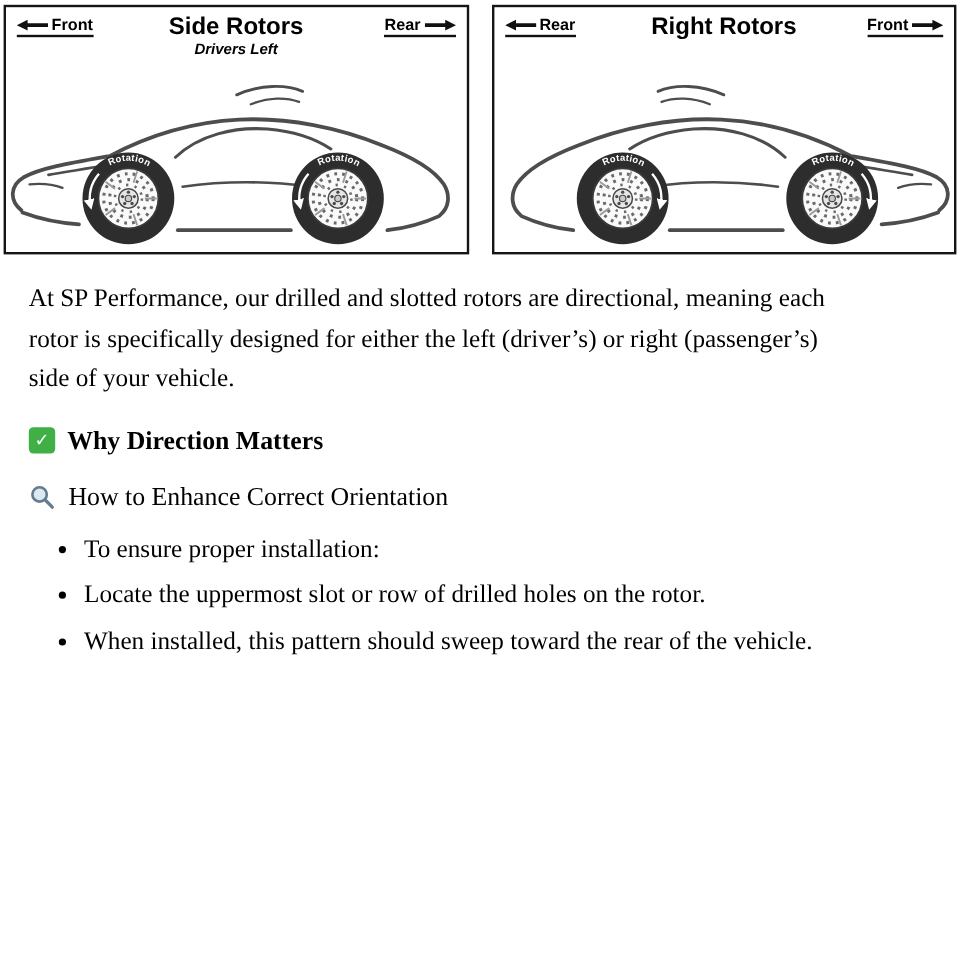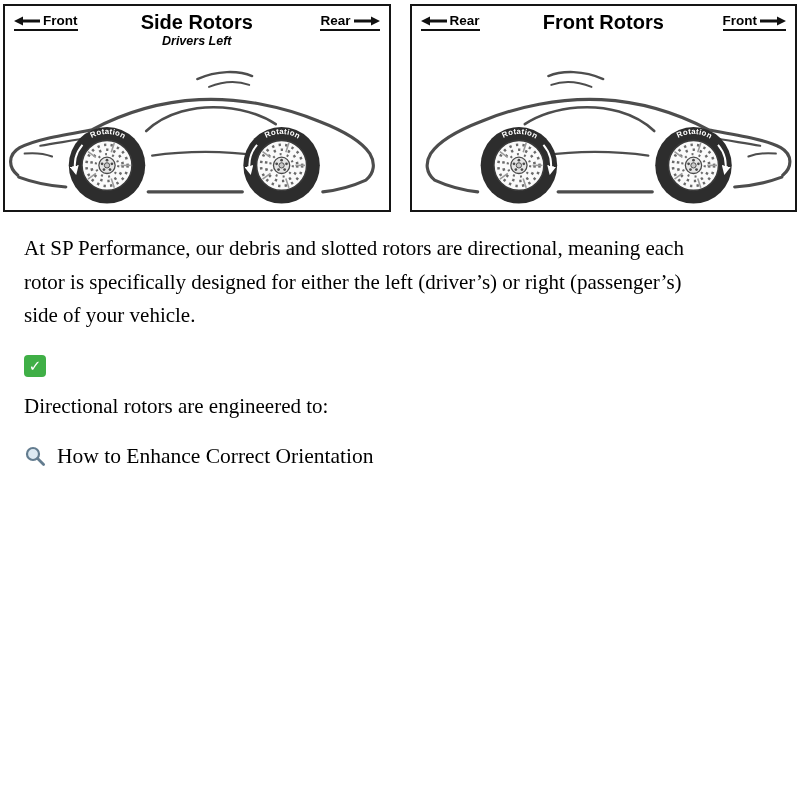--- a/index.html
+++ b/index.html
@@ -128,21 +128,21 @@
   </div>
 
   <div class="panel">
     <div class="panel-head">
       <div class="corner left">
         <svg width="26" height="10" viewBox="0 0 26 10">
             <path d="M0,5 L9,0.5 L9,3.4 L26,3.4 L26,6.6 L9,6.6 L9,9.5 Z" fill="#111"></path>
           </svg>
         <span>Rear</span>
       </div>
-      <div class="panel-title">Front Rotors</div>
+      <div class="panel-title">Right Rotors</div>
       <div class="corner right">
         <span>Front</span>
         <svg class="flip" width="26" height="10" viewBox="0 0 26 10">
             <path d="M0,5 L9,0.5 L9,3.4 L26,3.4 L26,6.6 L9,6.6 L9,9.5 Z" fill="#111"></path>
           </svg>
       </div>
     </div>
 
     <svg class="car-svg" viewBox="0 0 391 158">
       <defs>
@@ -199,31 +199,36 @@
         <use href="#wheelR"></use>
         <path d="M 25 -21 A 32.5 32.5 0 0 1 32 7" stroke="#fff" stroke-width="2" fill="none" marker-end="url(#arrR)"></path>
         <text class="rot-text"><textPath href="#arcR" startOffset="37%">Rotation</textPath></text>
       </g>
     </svg>
   </div>
 </div>
 
 <div class="content">
 
-  <p class="intro">At SP Performance, our debris and slotted rotors are directional, meaning each rotor is specifically designed for either the left (driver’s) or right (passenger’s) side of your vehicle.</p>
+  <p class="intro">At SP Performance, our drilled and slotted rotors are directional, meaning each rotor is specifically designed for either the left (driver’s) or right (passenger’s) side of your vehicle.</p>
 
   <h2 class="section-heading">
     <span class="check">✓</span>
+    <span>Why Direction Matters</span>
   </h2>
 
-  <p class="lead">Directional rotors are engineered to:</p>
 
 
   <h2 class="section-heading regular">
     <svg class="mag" width="23" height="23" viewBox="0 0 23 23">
       <circle cx="9" cy="9" r="6" fill="#dce9f2" stroke="#637c8f" stroke-width="2.2"></circle>
       <line x1="13.6" y1="13.6" x2="19.6" y2="19.6" stroke="#637c8f" stroke-width="2.8" stroke-linecap="round"></line>
     </svg>
     <span>How to Enhance Correct Orientation</span>
   </h2>
 
+  <ul>
+    <li>To ensure proper installation:</li>
+    <li>Locate the uppermost slot or row of drilled holes on the rotor.</li>
+    <li>When installed, this pattern should sweep toward the rear of the vehicle.</li>
+  </ul>
 
 </div>
 
 </body></html>

